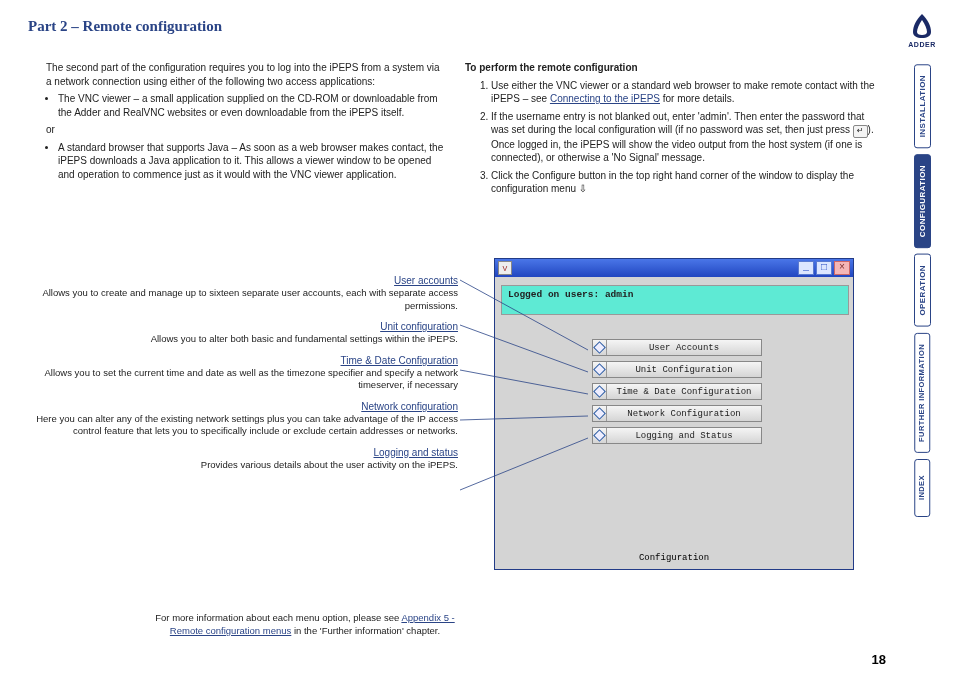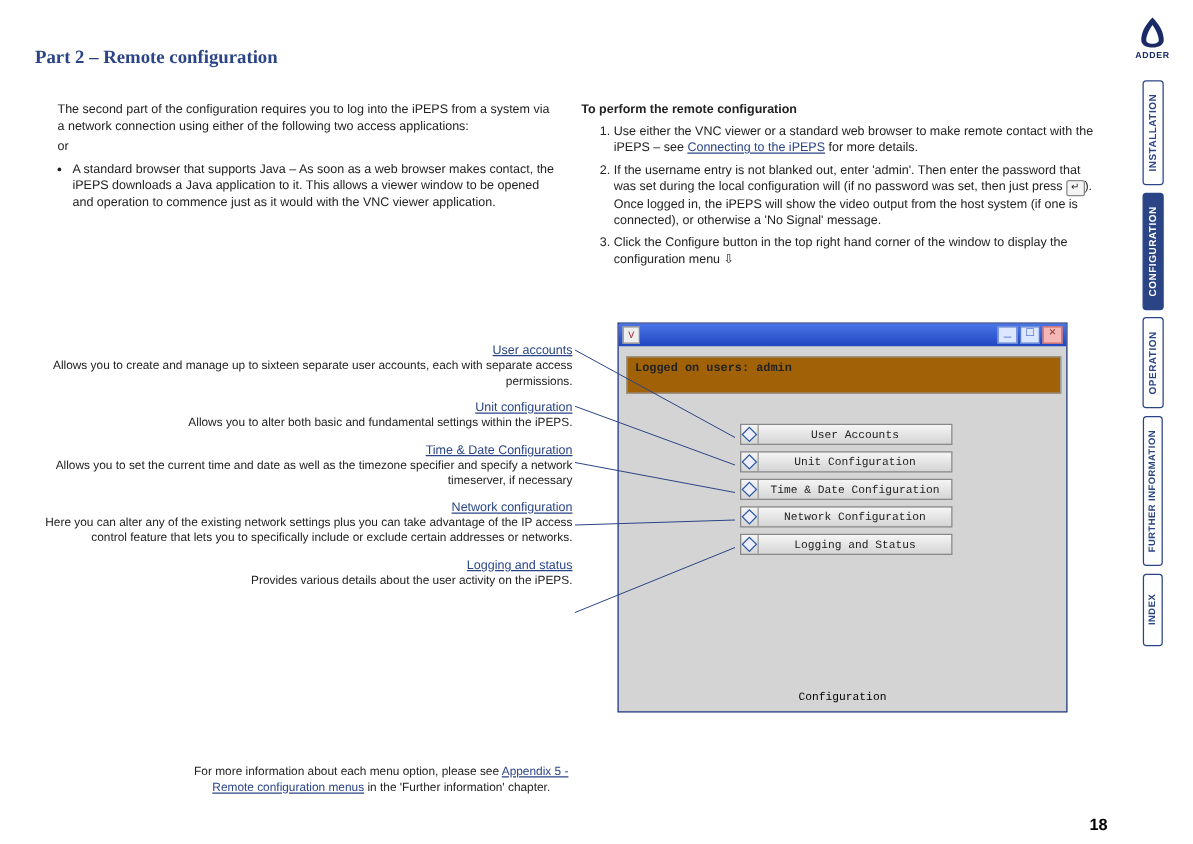--- a/index.html
+++ b/index.html
@@ -31,21 +31,21 @@
     border: 1.2px solid #2a4486; border-radius: 3px;
     padding: 10px 3px; text-align: center;
     min-height: 70px; display:flex; align-items:center; justify-content:center;
     background:#fff;
   }
   .tab.active { background: #2a4486; color: #fff; }
   .tab.small { min-height: 58px; font-size:7.5px; line-height:1.1; }
 
   h2.part-title {
     color: #2a4486; font-family: Georgia, "Times New Roman", serif;
-    font-weight: 700; font-size: 15px; margin-bottom: 6px; margin-top: 20px;
+    font-weight: 700; font-size: 15px; margin-bottom: 6px;
   }
   .cols { display: flex; gap: 18px; margin-top: 26px; }
   .col { flex: 1; font-size: 10px; line-height: 1.35; }
   .col p, .col li { font-size: 10px; }
   ul.b { list-style: disc; padding-left: 30px; margin: 4px 0; }
   ul.b li { margin-bottom: 4px; }
   ol.n { list-style: decimal; padding-left: 26px; margin: 4px 0; }
   ol.n li { margin-bottom: 4px; }
   .or { margin: 3px 0 3px 18px; }
   .link { color: #2a4486; text-decoration: underline; }
@@ -79,21 +79,21 @@
     display:flex; align-items:center; justify-content:space-between;
     padding: 0 3px;
   }
   .tb-left { width:14px; height:14px; background:#eee; border:1px solid #888; font-size:8px; display:flex; align-items:center; justify-content:center; color:#a03030;}
   .tb-btns { display:flex; gap:2px; }
   .tb-btn { width:16px; height:14px; background:#dce6ff; border:1px solid #5a7ad0; font-size:10px; line-height:1; display:flex; align-items:center; justify-content:center; color:#2146c0;}
   .tb-btn.close { background:#f5b6b6; border-color:#c66; color:#803030;}
   .vnc-body { padding: 6px 0 0 6px; }
   .logged-bar {
     margin: 2px 4px 0 0;
-    border: 1px solid #999; background:#a16207;
+    border: 1px solid #999; background:#5eead4;
     padding: 3px 6px 16px 6px; height: 30px;
     font-weight:700;
   }
   .menu-area { margin-top: 24px; display:flex; flex-direction:column; align-items:center; gap:5px;}
   .menu-btn {
     width: 170px; height: 17px;
     background: linear-gradient(#f5f5f5,#d5d5d5);
     border: 1px solid #888;
     display:flex; align-items:center;
     font-size:9px; font-family:"Courier New",monospace;
@@ -134,20 +134,23 @@
 </head>
 <body>
 
 <div class="page">
   <div class="content">
     <h2 class="part-title">Part 2 – Remote configuration</h2>
 
     <div class="cols">
       <div class="col">
         <p class="intro">The second part of the configuration requires you to log into the iPEPS from a system via a network connection using either of the following two access applications:</p>
+        <ul class="b">
+          <li>The VNC viewer – a small application supplied on the CD-ROM or downloadable from the Adder and RealVNC websites or even downloadable from the iPEPS itself.</li>
+        </ul>
         <p class="or">or</p>
         <ul class="b">
           <li>A standard browser that supports Java – As soon as a web browser makes contact, the iPEPS downloads a Java application to it. This allows a viewer window to be opened and operation to commence just as it would with the VNC viewer application.</li>
         </ul>
       </div>
 
       <div class="col">
         <p class="subh">To perform the remote configuration</p>
         <ol class="n">
           <li>

